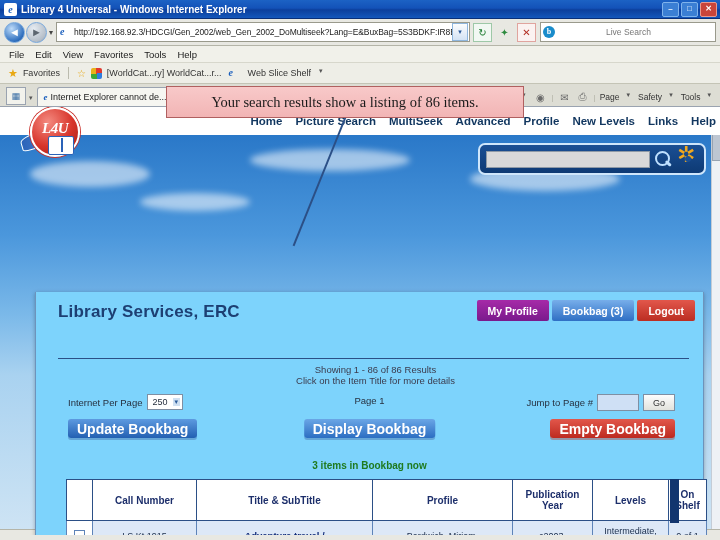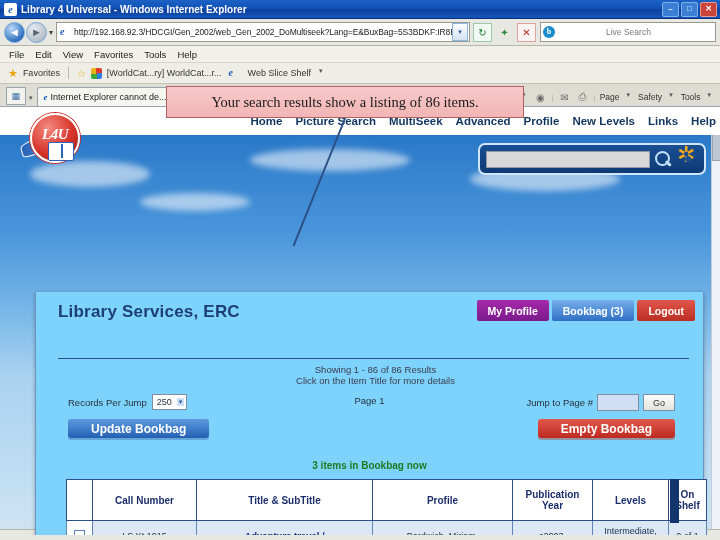--- a/index.html
+++ b/index.html
@@ -90,21 +90,21 @@
   
   .page{ position:relative; height:428px; background:#fff; overflow:hidden;}
   .sky{ position:absolute; left:0; right:8px; top:28px; height:400px;
      background: linear-gradient(to bottom,#2a78c8 0%, #4b97dc 25%, #7bb9e9 45%, #a9d2f0 60%, #cfe4f4 100%);}
   .cloud{ position:absolute; border-radius:50%; background:rgba(255,255,255,.55); filter:blur(3px);}
 
   .site-head{ position:relative; height:28px; background:#ffffff; z-index:4;
      display:flex; align-items:center;}
   .sitenav{ margin-left:auto; display:flex; gap:13px; padding-right:4px;
      font-size:11.5px; font-weight:bold; color:#11365f; white-space:nowrap;}
-  .logo{ position:absolute; left:20px; top:6px; width:62px; height:50px; z-index:6;}
+  .logo{ position:absolute; left:20px; top:0; width:62px; height:50px; z-index:6;}
   .logo .disc{ position:absolute; left:10px; top:0; width:46px;height:46px;border-radius:50%;
      background: radial-gradient(circle at 35% 28%, #f48a80, #d7342a 55%, #9d1c14);
      border:2px solid #fff; box-shadow:0 0 0 1px #c9302a;}
   .logo .disc span{ position:absolute; left:0; right:0; top:11px; text-align:center;
      color:#fff; font-size:15px; font-weight:bold; font-style:italic;
      font-family:"Liberation Serif", serif; letter-spacing:-0.5px;}
   .logo .swoosh{ position:absolute; left:0; top:22px; width:54px;height:14px;
      background:linear-gradient(105deg,#2a62b8,#5a95dd); border:1px solid #fff;
      transform:rotate(-16deg); border-radius:40% 14% 40% 14%;}
   .logo .book{ position:absolute; left:28px; top:29px; width:24px;height:17px;
@@ -151,22 +151,22 @@
      padding:0 2px 0 4px; font-size:9px; gap:5px;}
   .sel .c{ color:#2a5a9a; font-size:7px; background:#cfe0f2; padding:0 2px;}
   .pagenum{ position:absolute; left:0; right:0; top:1px; text-align:center;}
   .jump{ position:absolute; right:28px; top:0; display:flex;align-items:center;gap:4px;}
   .jump input{ width:36px;height:13px;border:1px solid #7f8fa3;background:#cfe0f5;}
   .gobtn{ width:30px;height:15px;border:1px solid #7f8fa3;
      background:linear-gradient(#fdfdfd,#e2e2dc); font-size:9px; color:#333;
      display:flex;align-items:center;justify-content:center;}
 
   .act-row{ position:absolute; left:0; right:0; top:127px; height:20px;}
-  .abtn{ position:absolute; height:19px; padding:0 23px; display:flex;align-items:center;
-     justify-content:center; color:#fff; font-size:12px; font-weight:bold;
+  .abtn{ position:absolute; height:19px; padding:0 9px; display:flex;align-items:center;
+     justify-content:center; color:#fff; font-size:14px; font-weight:bold;
      border-radius:3px; box-shadow:0 2px 0 rgba(70,110,170,.45);}
   .abtn.upd{ left:32px; background:linear-gradient(to bottom,#5d9ae0,#2360b2);}
   .abtn.disp{ left:50%; transform:translateX(-50%); background:linear-gradient(to bottom,#6aa6e6,#2c6ec2);}
   .abtn.empty{ right:28px; background:linear-gradient(to bottom,#e2574b,#bd2a20);
      box-shadow:0 2px 0 rgba(180,70,60,.45);}
 
   .bbnow{ position:absolute; left:0; right:0; top:168px; text-align:center;
      font-size:10px; font-weight:bold; color:#1f7a1f;}
 
   table.results{ position:absolute; left:30px; right:24px; top:187px;
@@ -323,36 +323,37 @@
       </div>
       <div class="rule"></div>
 
       <div class="showing">
         <div>Showing 1 - 86 of 86 Results</div>
         <div>Click on the Item Title for more details</div>
       </div>
 
       <div class="ctrl-row">
         <span class="rpp">
-          <span>Records Per Jump</span>
+          <span>Internet Per Page</span>
           <span class="sel">
             <span>250</span>
             <span class="c">▾</span>
           </span>
         </span>
         <span class="pagenum">Page 1</span>
         <span class="jump">
           <span>Jump to Page #</span>
           <input type="text" value="" style="">
           <span class="gobtn">Go</span>
         </span>
       </div>
 
       <div class="act-row">
         <span class="abtn upd">Update Bookbag</span>
+        <span class="abtn disp">Display Bookbag</span>
         <span class="abtn empty">Empty Bookbag</span>
       </div>
 
       <div class="bbnow">3 items in Bookbag now</div>
 
       <table class="results">
         <colgroup>
           <col style="width:26px">
             <col style="width:104px">
             <col style="width:176px">

